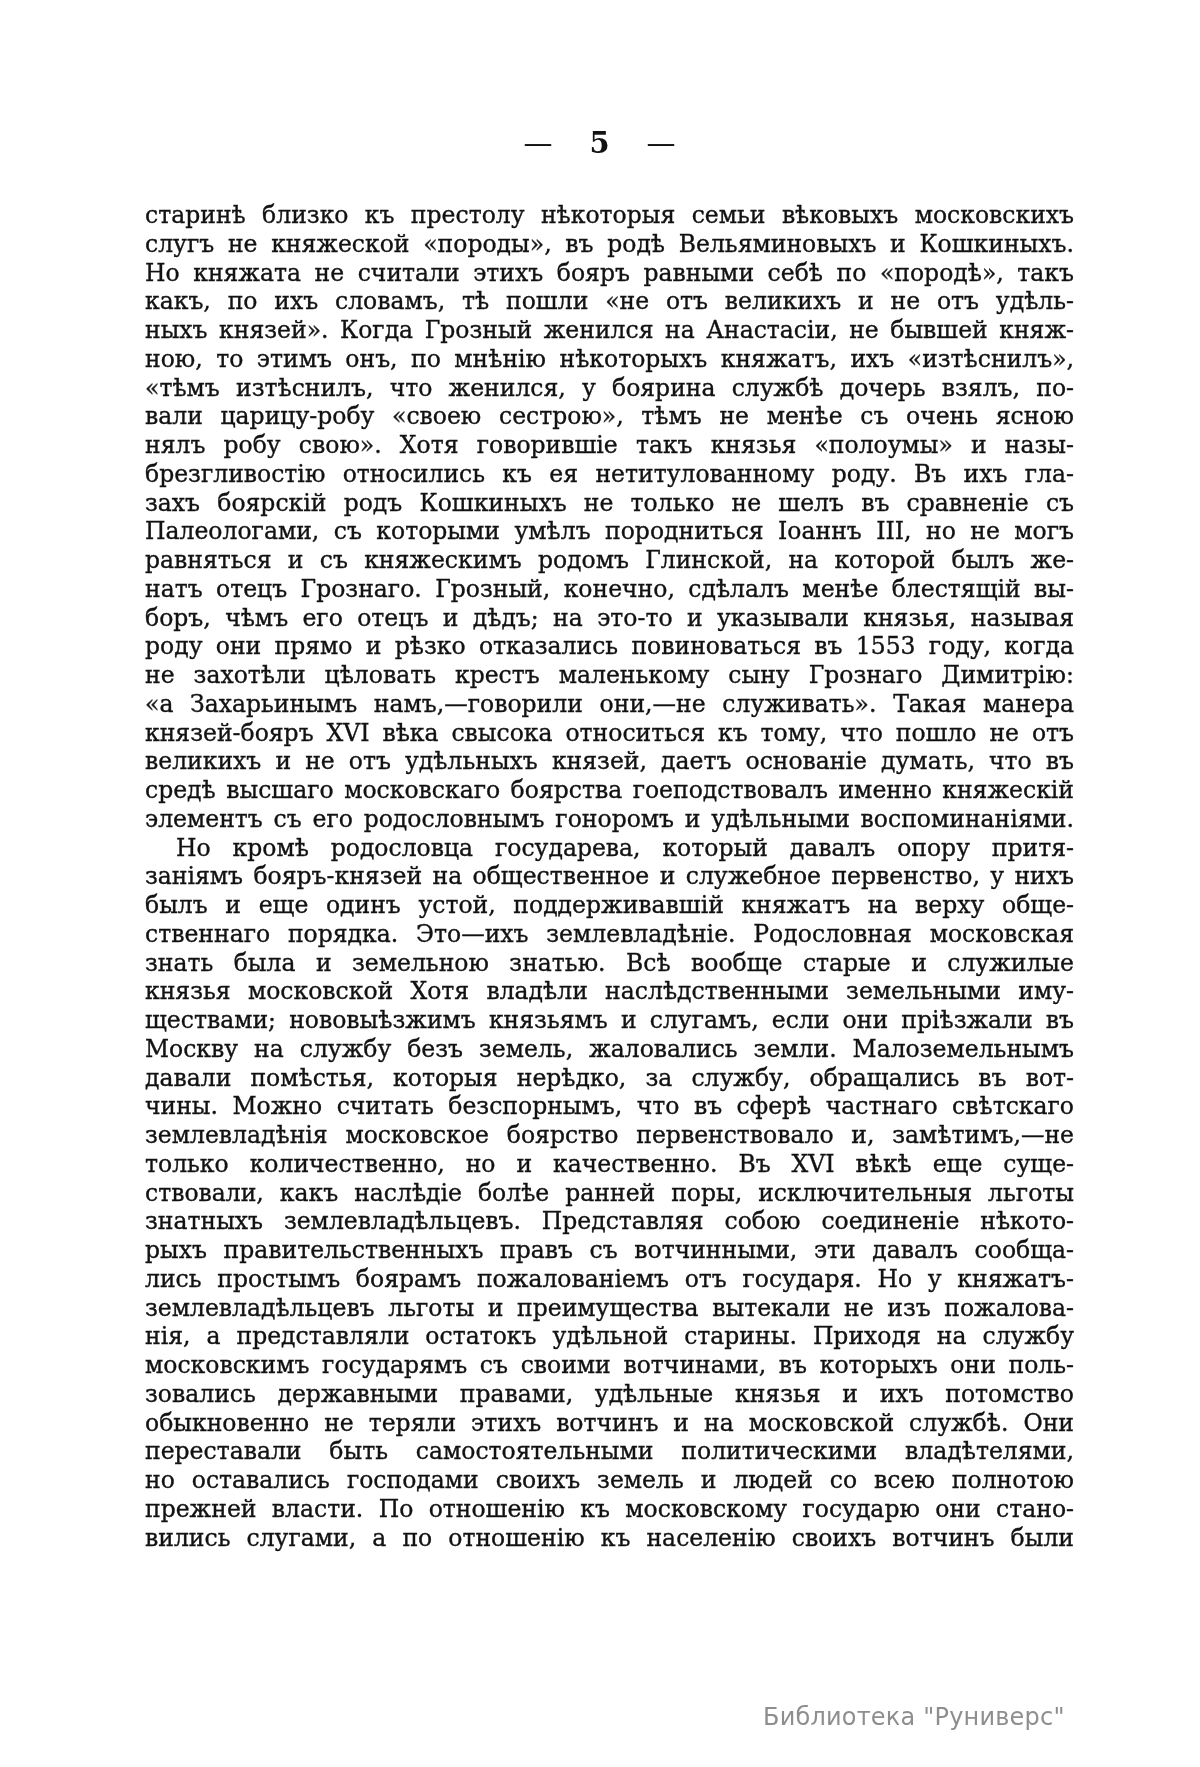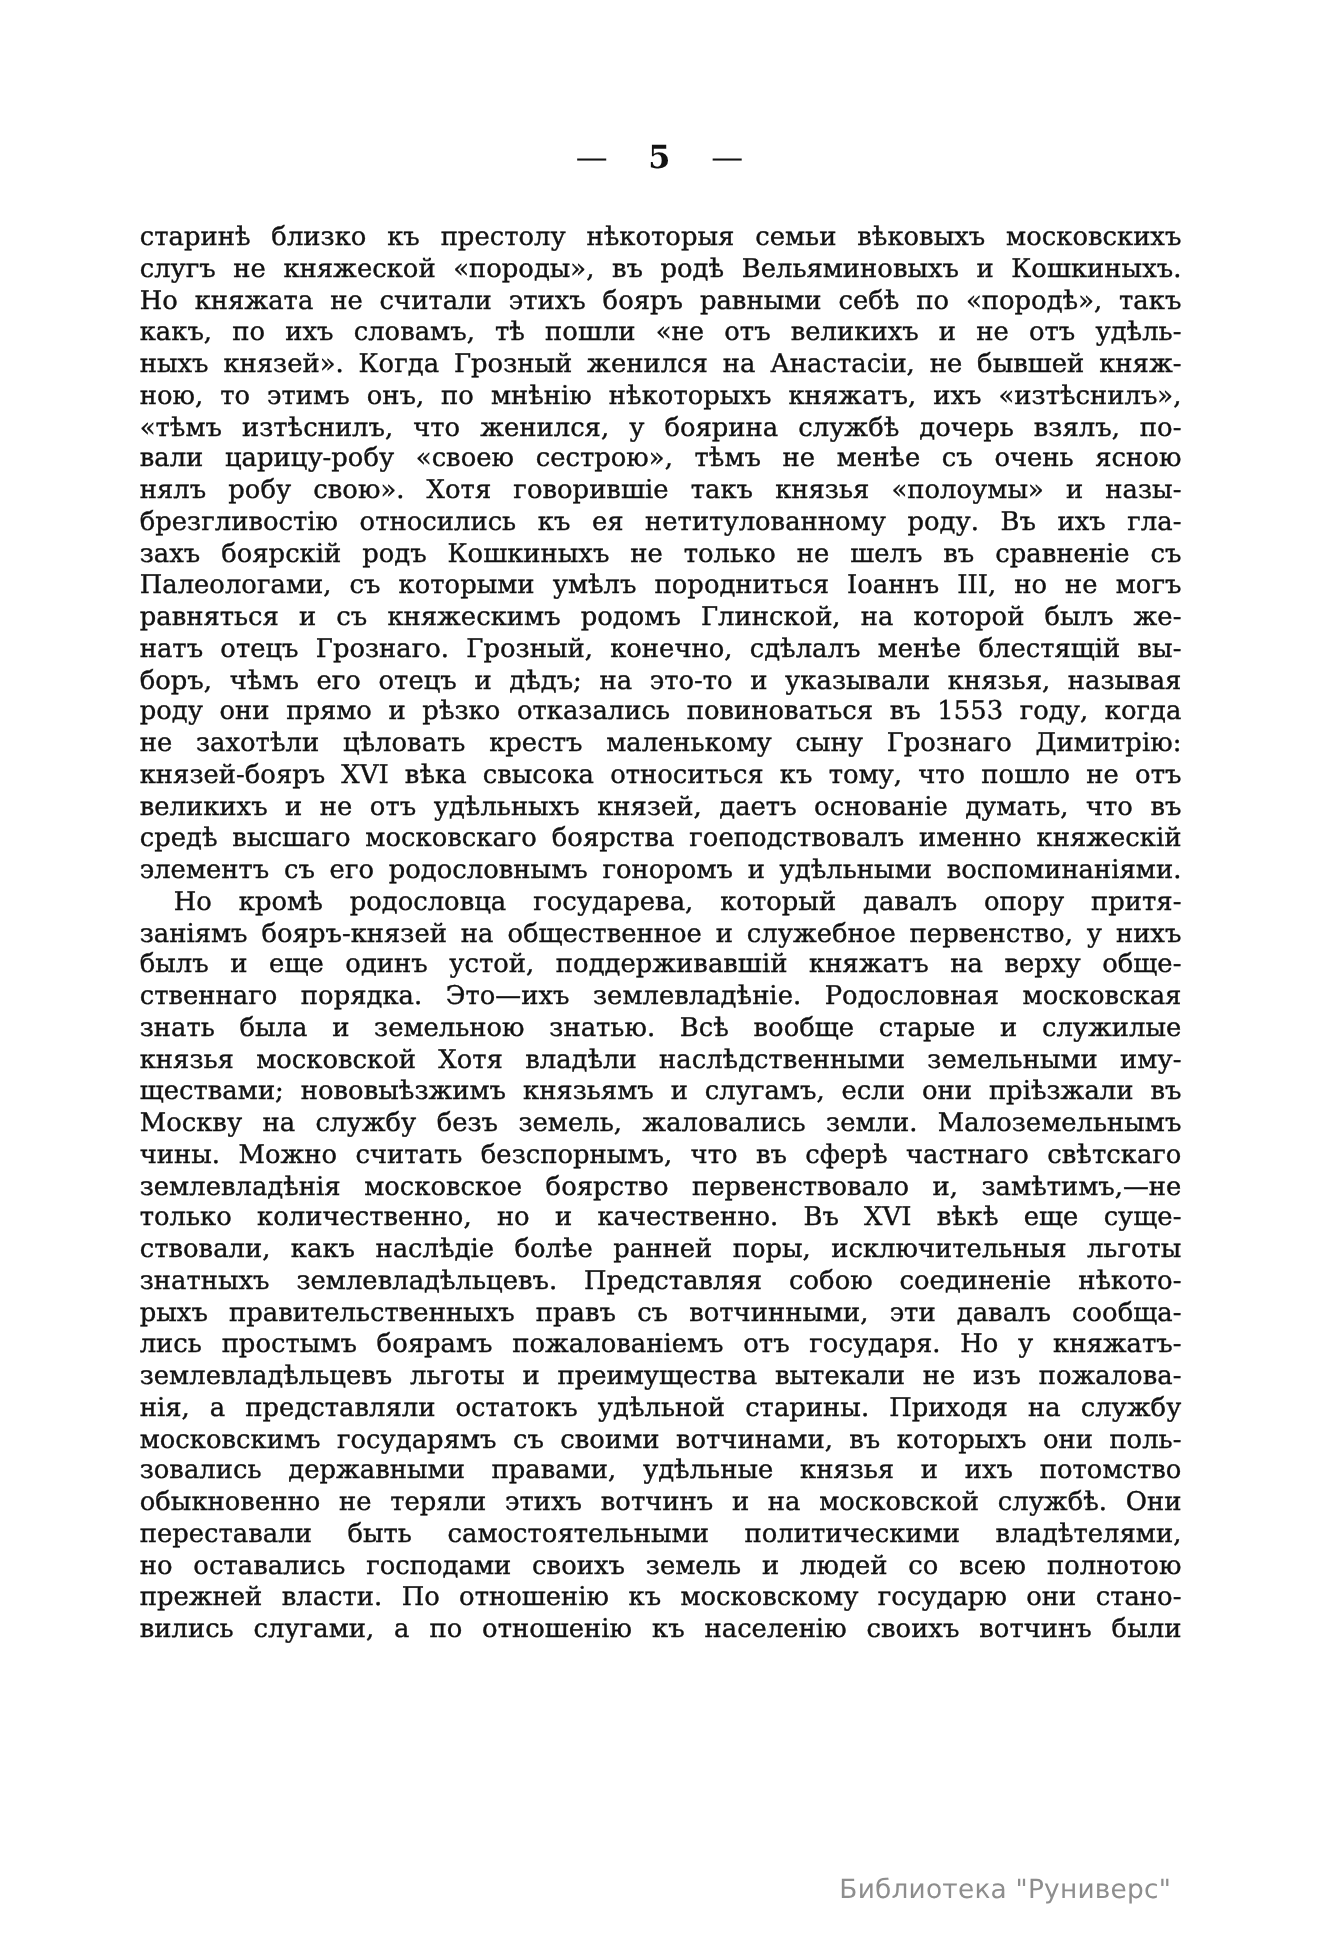--- a/index.html
+++ b/index.html
@@ -36,20 +36,21 @@
     font-size: 23.5px;
     line-height: 28.75px;
     -webkit-text-stroke: 0.35px currentColor;
   }
   .para .line {
     text-align: justify;
     text-align-last: justify;
     text-justify: inter-word;
     height: 28.75px;
     overflow: hidden;
+    margin-left: 18px;
   }
   .para.indent-first .line:first-child {
     text-indent: 31px;
   }
   .watermark {
     position: absolute;
     left: 763px; top: 1703px;
     color: var(--watermark, #8e8e8e);
     font-family: "DejaVu Sans", "Liberation Sans", sans-serif;
     font-size: 24px;
@@ -77,34 +78,36 @@
         <div class="line">вали царицу-робу «своею сестрою», тѣмъ не менѣе съ очень ясною</div>
         <div class="line">нялъ робу свою». Хотя говорившіе такъ князья «полоумы» и назы-</div>
         <div class="line">брезгливостію относились къ ея нетитулованному роду. Въ ихъ гла-</div>
         <div class="line">захъ боярскій родъ Кошкиныхъ не только не шелъ въ сравненіе съ</div>
         <div class="line">Палеологами, съ которыми умѣлъ породниться Іоаннъ III, но не могъ</div>
         <div class="line">равняться и съ княжескимъ родомъ Глинской, на которой былъ же-</div>
         <div class="line">натъ отецъ Грознаго. Грозный, конечно, сдѣлалъ менѣе блестящій вы-</div>
         <div class="line">боръ, чѣмъ его отецъ и дѣдъ; на это-то и указывали князья, называя</div>
         <div class="line">роду они прямо и рѣзко отказались повиноваться въ 1553 году, когда</div>
         <div class="line">не захотѣли цѣловать крестъ маленькому сыну Грознаго Димитрію:</div>
+        <div class="line">«а Захарьинымъ намъ,—говорили они,—не служивать». Такая манера</div>
         <div class="line">князей-бояръ XVI вѣка свысока относиться къ тому, что пошло не отъ</div>
         <div class="line">великихъ и не отъ удѣльныхъ князей, даетъ основаніе думать, что въ</div>
         <div class="line">средѣ высшаго московскаго боярства гоеподствовалъ именно княжескій</div>
         <div class="line">элементъ съ его родословнымъ гоноромъ и удѣльными воспоминаніями.</div>
       </div>
     <div class="para indent-first">
         <div class="line">Но кромѣ родословца государева, который давалъ опору притя-</div>
         <div class="line">заніямъ бояръ-князей на общественное и служебное первенство, у нихъ</div>
         <div class="line">былъ и еще одинъ устой, поддерживавшій княжатъ на верху обще-</div>
         <div class="line">ственнаго порядка. Это—ихъ землевладѣніе. Родословная московская</div>
         <div class="line">знать была и земельною знатью. Всѣ вообще старые и служилые</div>
         <div class="line">князья московской Хотя владѣли наслѣдственными земельными иму-</div>
         <div class="line">ществами; нововыѣзжимъ князьямъ и слугамъ, если они пріѣзжали въ</div>
         <div class="line">Москву на службу безъ земель, жаловались земли. Малоземельнымъ</div>
+        <div class="line">давали помѣстья, которыя нерѣдко, за службу, обращались въ вот-</div>
         <div class="line">чины. Можно считать безспорнымъ, что въ сферѣ частнаго свѣтскаго</div>
         <div class="line">землевладѣнія московское боярство первенствовало и, замѣтимъ,—не</div>
         <div class="line">только количественно, но и качественно. Въ XVI вѣкѣ еще суще-</div>
         <div class="line">ствовали, какъ наслѣдіе болѣе ранней поры, исключительныя льготы</div>
         <div class="line">знатныхъ землевладѣльцевъ. Представляя собою соединеніе нѣкото-</div>
         <div class="line">рыхъ правительственныхъ правъ съ вотчинными, эти давалъ сообща-</div>
         <div class="line">лись простымъ боярамъ пожалованіемъ отъ государя. Но у княжатъ-</div>
         <div class="line">землевладѣльцевъ льготы и преимущества вытекали не изъ пожалова-</div>
         <div class="line">нія, а представляли остатокъ удѣльной старины. Приходя на службу</div>
         <div class="line">московскимъ государямъ съ своими вотчинами, въ которыхъ они поль-</div>

